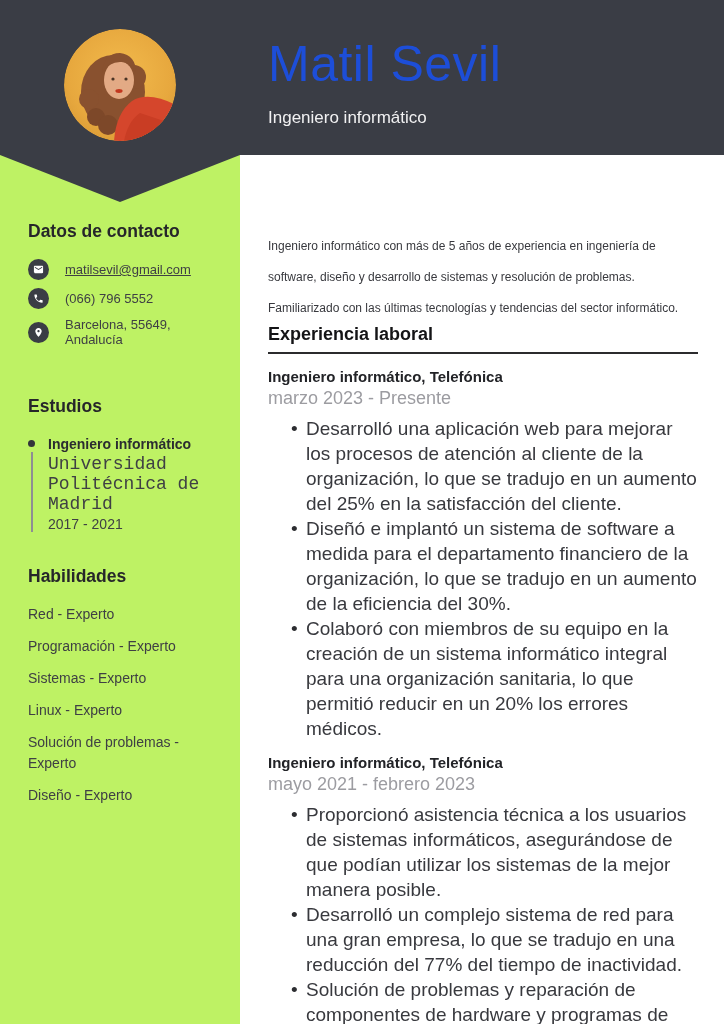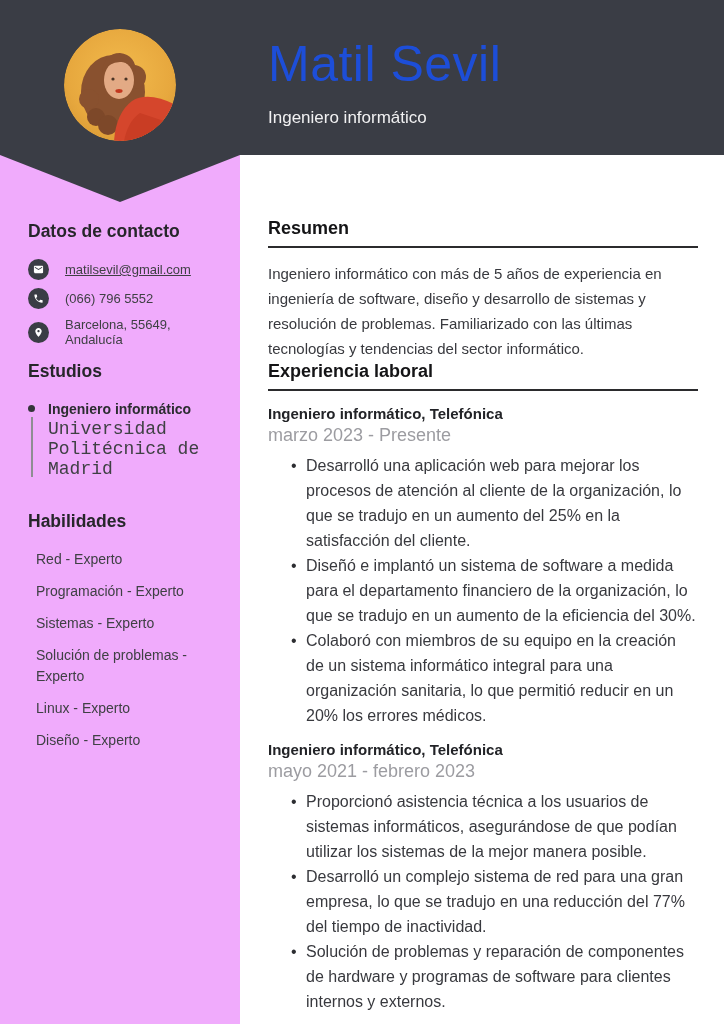--- a/index.html
+++ b/index.html
@@ -46,80 +46,80 @@
     color: #f1f1f2;
     font-size: 17px;
     font-weight: 400;
     margin-top: 16px;
   }
 
   
   .sidebar {
     position: absolute; top: 155px; left: 0;
     width: 240px; height: 869px;
-    background: #f0abfc;
+    background: #bef264;
     z-index: 1;
     padding: 66px 28px 0 28px;
     color: #3f4044;
   }
   .side-heading {
     font-size: 17.5px;
     font-weight: 700;
     color: #26262a;
     margin: 0 0 17px 0;
   }
   .contact-row { display: flex; align-items: center; gap: 16px; margin-bottom: 8px; }
   .icon-badge {
     width: 21px; height: 21px; border-radius: 50%;
     background: #3a3d45; flex: 0 0 21px;
     display: flex; align-items: center; justify-content: center;
   }
   .icon-badge svg { display: block; }
   .contact-text { font-size: 13px; color: #3f4044; }
   a.contact-link { color: #3f4044; text-decoration: underline; }
 
-  .side-section-edu { margin-top: 14px; }
+  .side-section-edu { margin-top: 49px; }
   .edu-item { display: flex; gap: 13px; }
   .edu-marker { display: flex; flex-direction: column; align-items: center; width: 8px; padding-top: 6px; }
   .edu-dot { width: 7px; height: 7px; border-radius: 50%; background: #33343a; flex: 0 0 7px; }
   .edu-line { width: 2px; flex: 1; background: #8e8e93; margin-top: 5px; margin-bottom: 2px; }
   .edu-degree { font-size: 14px; font-weight: 700; color: #2b2c30; line-height: 20px; }
   .edu-school { font-size: 18px; color: #3f4044; line-height: 20px; font-family: Liberation Mono, monospace; }
   .edu-dates { font-size: 14px; color: #3f4044; line-height: 20px; }
 
   .side-section-skills { margin-top: 32px; }
-  .skill-list { list-style: none; margin: 8px; padding: 0; }
+  .skill-list { list-style: none; margin: 0; padding: 0; }
   .skill-item { font-size: 14px; color: #3f4044; line-height: 21px; margin-bottom: 11px; }
 
   
   .main {
     position: absolute; left: 268px; top: 218px;
     width: 430px;
     color: #38393e;
     z-index: 1;
   }
   .m-heading {
     font-size: 18px;
     font-weight: 700;
     color: #141416;
     margin: 0;
     padding-bottom: 7px;
     border-bottom: 2px solid #2b2b2d;
   }
-  .summary-text { font-size: 15px; line-height: 25px; margin: 13px 0 0 0; }
+  .summary-text { font-size: 12px; line-height: 31px; margin: 13px 0 0 0; }
   .exp-section { }
   .job { margin-top: 13px; }
   .job + .job { margin-top: 12px; }
   .job-title { font-size: 15px; font-weight: 700; color: #222327; line-height: 19px; }
   .job-dates { font-size: 18px; color: #9c9ca1; margin-top: 2px; }
   .job-bullets { margin: 7px 0 0 0; padding: 0 0 0 23px; list-style: none; }
   .job-bullets li {
     position: relative;
     padding-left: 15px;
-    font-size: 16px;
+    font-size: 19px;
     line-height: 25px;
   }
   .job-bullets li::before {
     content: "\2022";
     position: absolute; left: 0; top: 0;
     color: #2c2d31;
   }
 </style>
 </head>
 <body>
@@ -206,41 +206,41 @@
     <div class="side-section-edu">
       <h3 class="side-heading">Estudios</h3>
       <div class="edu-item">
         <div class="edu-marker">
           <div class="edu-dot"></div>
           <div class="edu-line"></div>
         </div>
         <div class="edu-body">
           <div class="edu-degree">Ingeniero informático</div>
           <div class="edu-school">Universidad Politécnica de Madrid</div>
+          <div class="edu-dates">2017 - 2021</div>
         </div>
       </div>
     </div>
 
     <div class="side-section-skills">
       <h3 class="side-heading">Habilidades</h3>
       <ul class="skill-list">
         <li class="skill-item">Red - Experto</li>
         <li class="skill-item">Programación - Experto</li>
         <li class="skill-item">Sistemas - Experto</li>
+        <li class="skill-item">Linux - Experto</li>
         <li class="skill-item">Solución de problemas - Experto</li>
-        <li class="skill-item">Linux - Experto</li>
         <li class="skill-item">Diseño - Experto</li>
       </ul>
     </div>
   </div>
 
   <div class="main">
 
     <div class="summary-section">
-      <h2 class="m-heading">Resumen</h2>
       <p class="summary-text">Ingeniero informático con más de 5 años de experiencia en ingeniería de software, diseño y desarrollo de sistemas y resolución de problemas. Familiarizado con las últimas tecnologías y tendencias del sector informático.</p>
     </div>
 
     <div class="exp-section">
       <h2 class="m-heading">Experiencia laboral</h2>
 
       <div class="job">
         <div class="job-title">Ingeniero informático, Telefónica</div>
         <div class="job-dates">marzo 2023 - Presente</div>
         <ul class="job-bullets">

